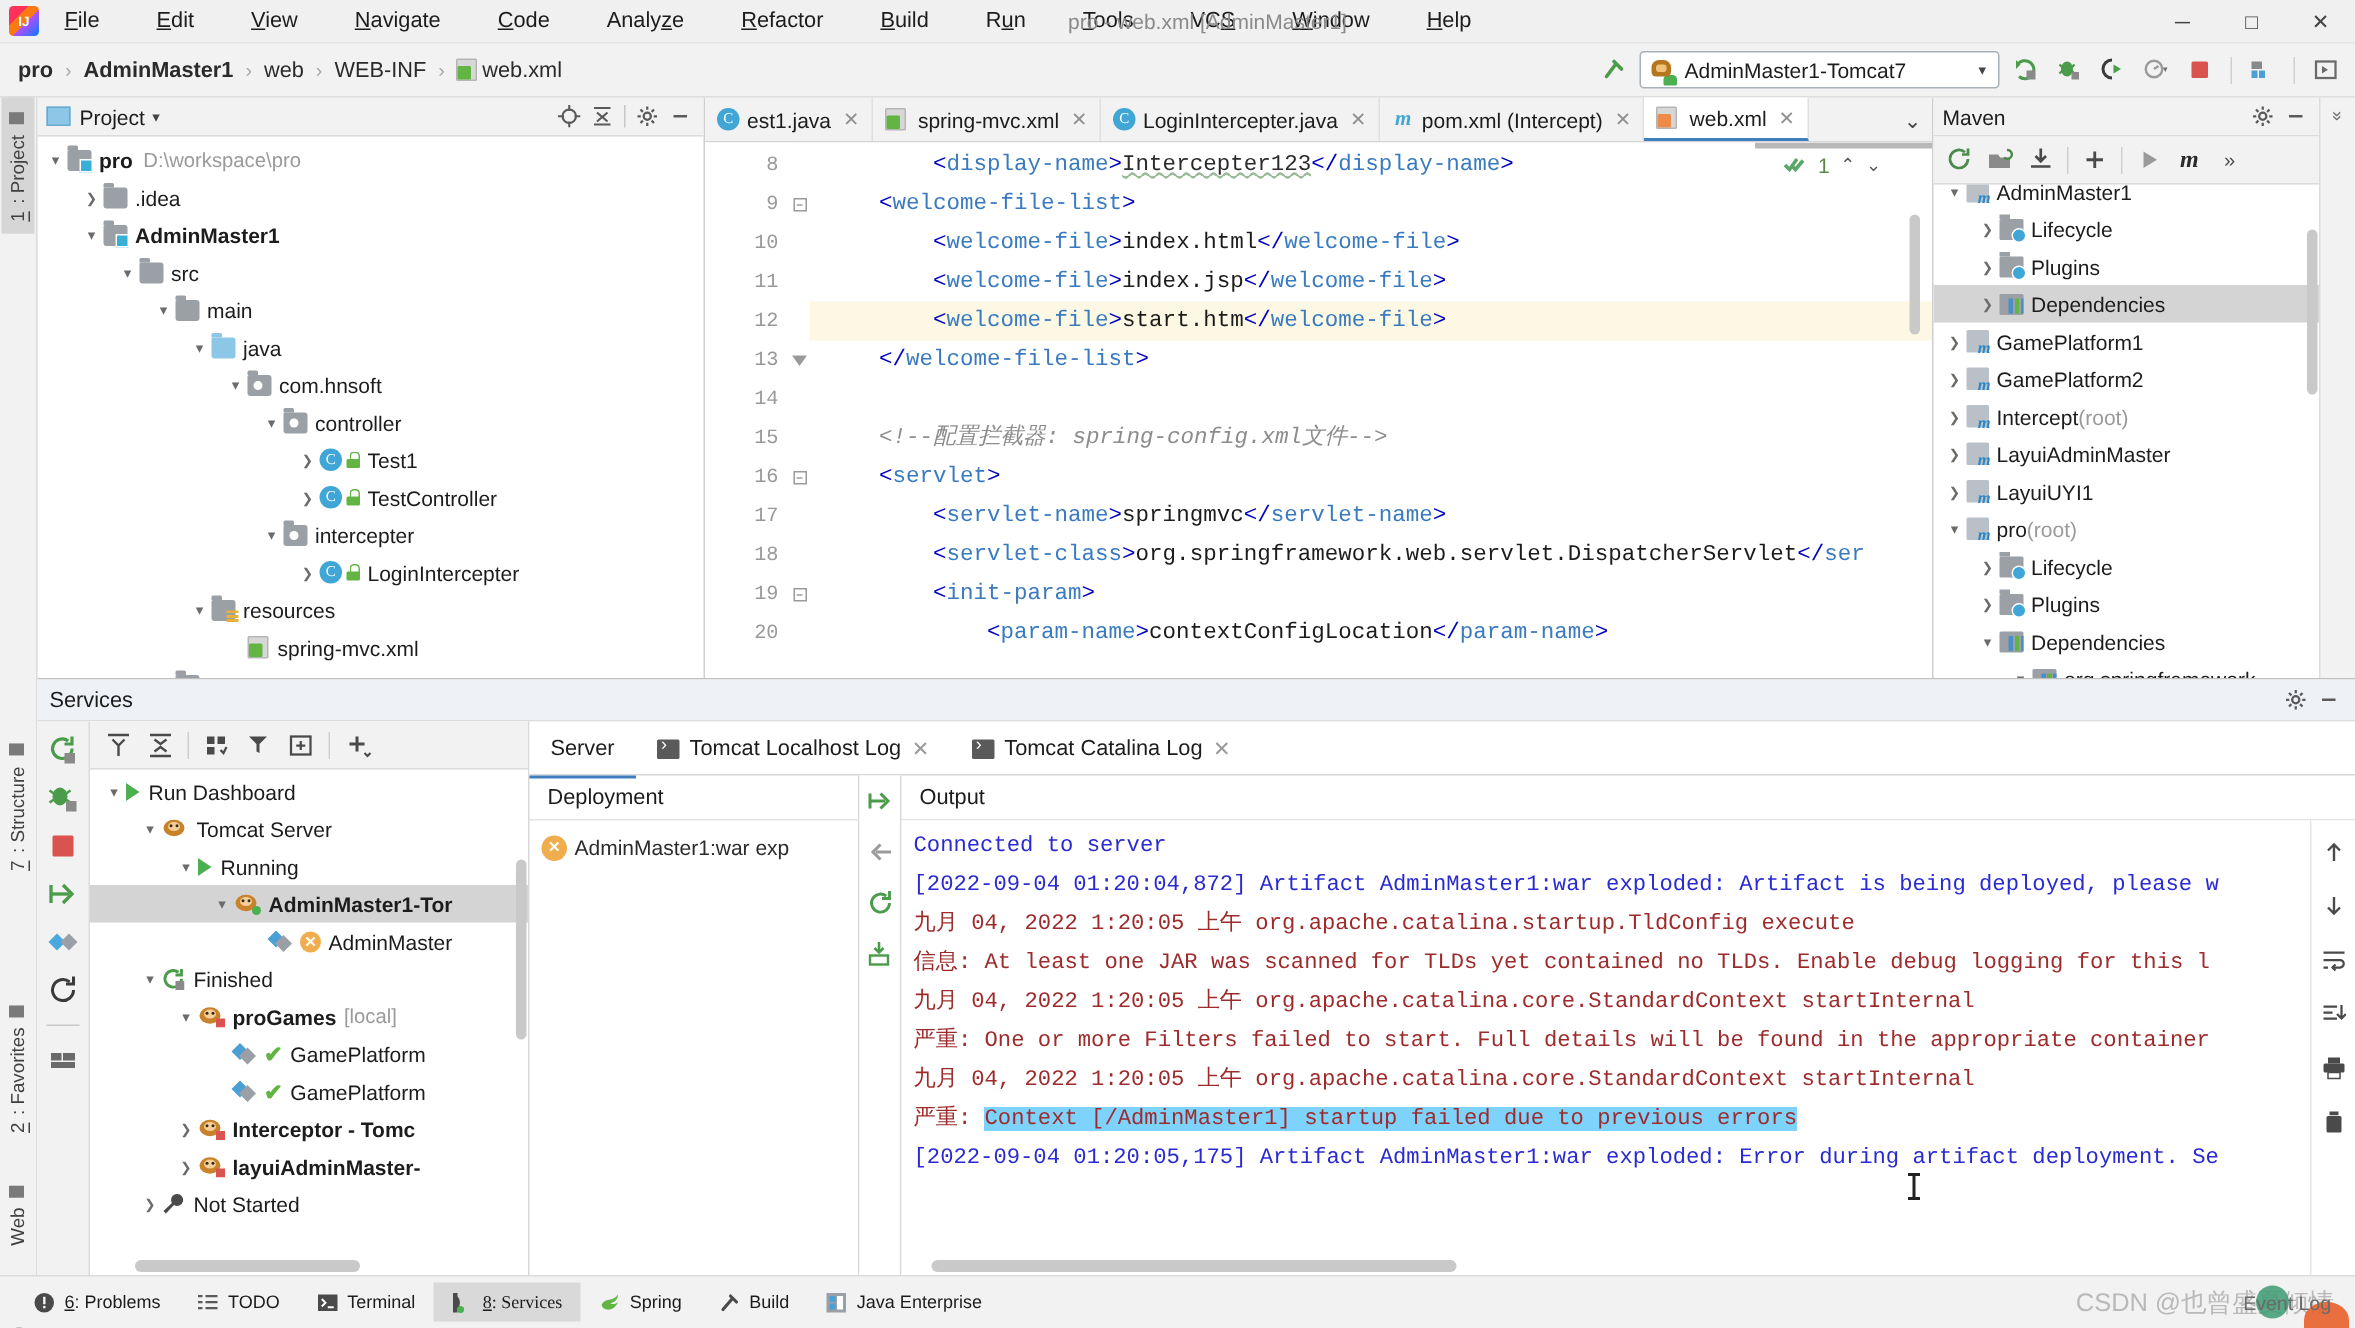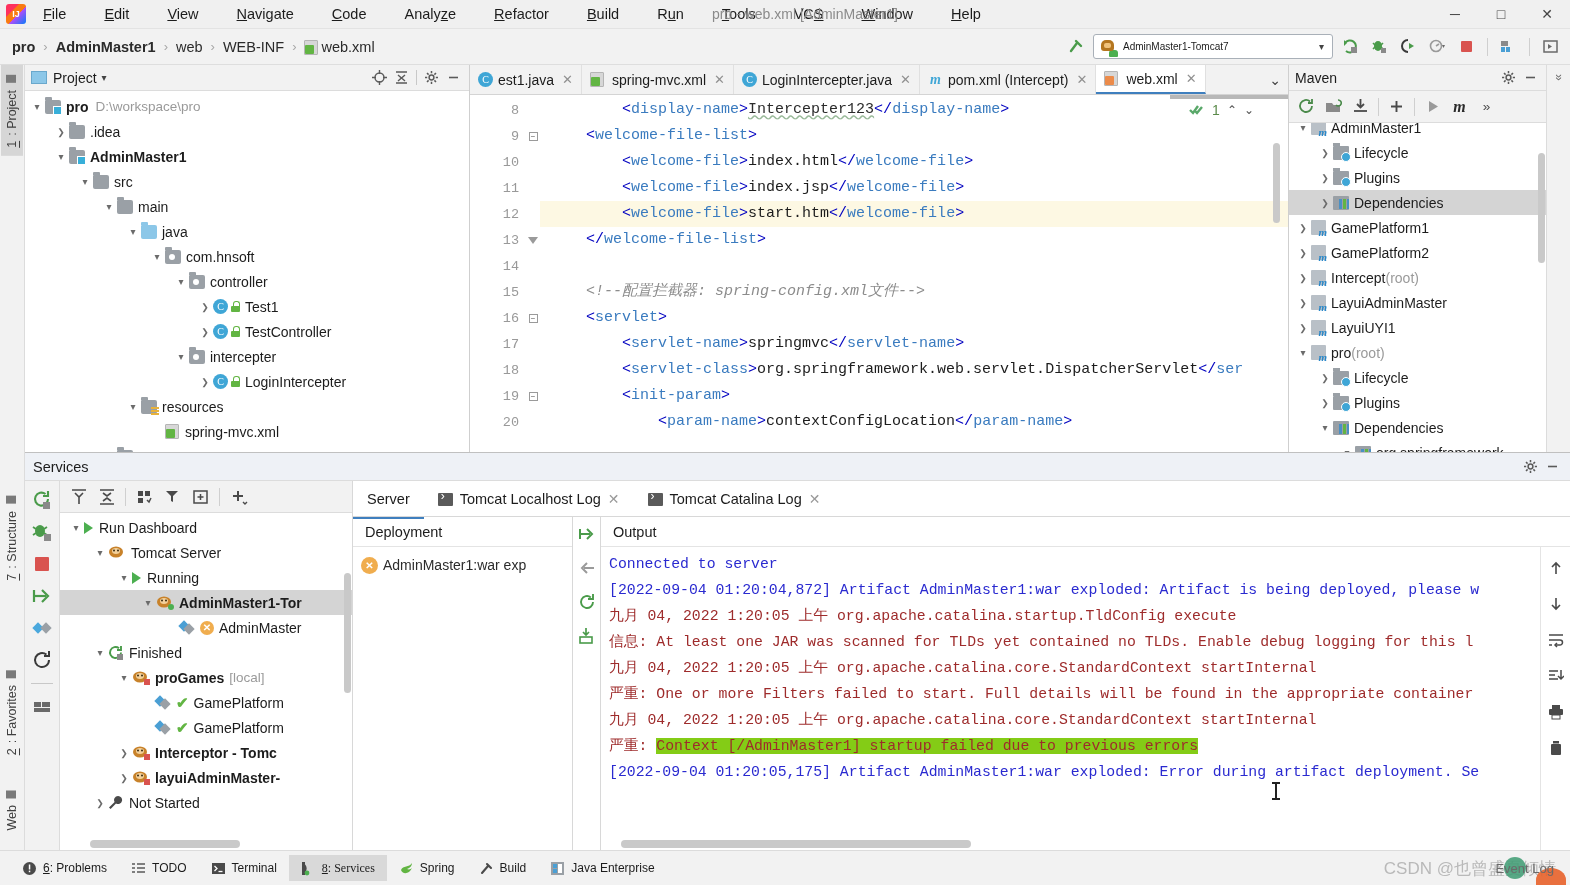--- a/index.html
+++ b/index.html
@@ -49,21 +49,21 @@
     display:inline-block;width:14px;height:15px;vertical-align:-3px;margin-right:3px;position:relative;
     background:#d7d7d7;border:1px solid #b5b5b5;border-radius:1px;
   }
   .xmlicon:after{content:"";position:absolute;left:0px;bottom:0px;width:9px;height:9px;background:#ec8b4a;border-radius:1px;}
   .xmlicon.green:after{background:#62b543;}
   #run-area{ margin-left:auto; display:flex; align-items:center; gap:6px; padding-right:8px;}
   #run-config {
     display:flex;align-items:center;gap:6px;height:25px;border:1px solid #a9b0b8;background:#fff;
     border-radius:3px;padding:0 8px 0 6px; min-width:240px;
   }
-  #run-config .rc-label{font-size:10px;color:#1c1c1c;text-align:right;}
+  #run-config .rc-label{font-size:14px;color:#1c1c1c;text-align:right;}
   .tomcat-ico{width:17px;height:15px;position:relative;flex:none;}
   .tomcat-ico:before{content:"";position:absolute;left:1px;top:1px;width:13px;height:11px;
     background:#b5761f;border-radius:5px 5px 3px 3px;}
   .tomcat-ico:after{content:"";position:absolute;left:4px;top:4px;width:7px;height:5px;background:#f0c27b;border-radius:2px;}
   .tomcat-ico.run-dot:before{box-shadow:6px 8px 0 -2px #4caf50;}
   .tbtn{width:23px;height:23px;display:flex;align-items:center;justify-content:center;border-radius:3px;}
   .tbtn svg{display:block;}
   .vsep{width:1px;height:18px;background:#cfcfcf;margin:0 3px;}
 
   
@@ -212,21 +212,21 @@
   #svc-content{flex:1;display:flex;min-height:0;}
   #deploy-col{width:220px;display:flex;flex-direction:column;border-right:1px solid #d8d8d8;flex:none;}
   .colhead{height:30px;display:flex;align-items:center;padding-left:12px;font-size:14.5px;color:#1c1c1c;border-bottom:1px solid #e4e4e4;flex:none;}
   #deploy-list{flex:1;padding-top:6px;overflow:hidden;position:relative;}
   .drow{display:flex;align-items:center;height:24px;padding-left:8px;white-space:nowrap;font-size:14px;}
   #deploy-btns{width:28px;border-right:1px solid #d8d8d8;display:flex;flex-direction:column;align-items:center;padding-top:6px;gap:12px;flex:none;background:#fff;}
   .dbtn{width:22px;height:22px;display:flex;align-items:center;justify-content:center;border-radius:3px;}
   #out-col{flex:1;display:flex;flex-direction:column;min-width:0;}
   #console{flex:1;overflow:hidden;position:relative;background:#fff;padding-top:4px;}
   .oline{ white-space:pre; font-family:"Liberation Mono",monospace; font-size:14.8px; height:26px; line-height:26px; padding-left:8px;}
-  .blue{color:#2a2ad0;} .red{color:#9e2b2b;} .sel-blue{background:#84cc16;text-align:center;}
+  .blue{color:#2a2ad0;} .red{color:#9e2b2b;} .sel-blue{background:#7dd3fc;text-align:center;}
   #console-hscroll{position:absolute;left:20px;bottom:2px;width:350px;height:8px;background:#c9c9c9;border-radius:4px;}
   #con-side{width:30px;background:#fff;border-left:1px solid #e4e4e4;display:flex;flex-direction:column;align-items:center;padding-top:10px;gap:14px;flex:none;}
   .cside{width:22px;height:22px;display:flex;align-items:center;justify-content:center;color:#4a4a4a;}
   .cursor-ibeam{position:absolute;left:1275px;top:782px;width:2px;height:18px;background:#222;z-index:7;}
   .cursor-ibeam:before,.cursor-ibeam:after{content:"";position:absolute;left:-3px;width:8px;height:2px;background:#222;}
   .cursor-ibeam:before{top:0;} .cursor-ibeam:after{bottom:0;}
 
   
   #statusbar{position:absolute;left:0;bottom:0;width:1570px;height:35px;background:#f2f2f2;
              border-top:1px solid #dcdcdc;display:flex;align-items:center;padding-left:10px;z-index:8;}

